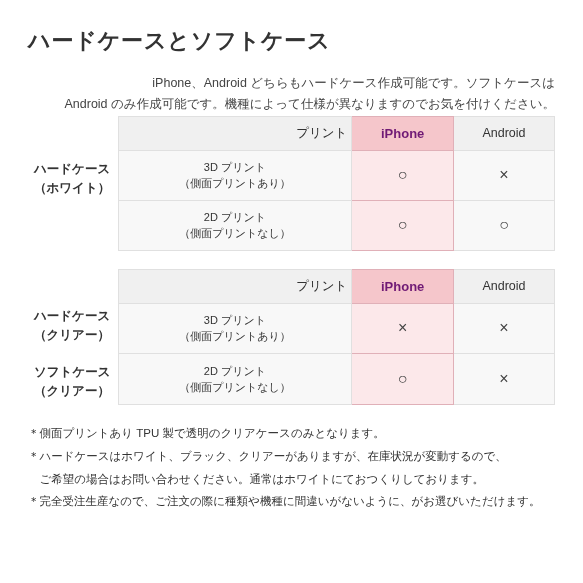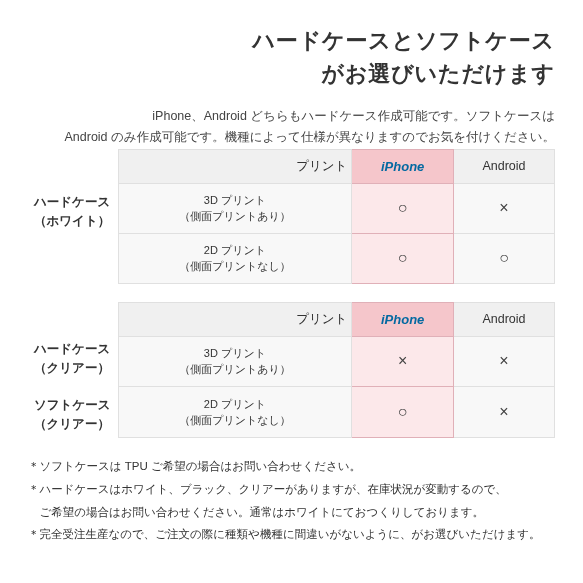--- a/index.html
+++ b/index.html
@@ -7,21 +7,21 @@
     body {
       background: #ffffff;
       font-family: 'Hiragino Kaku Gothic ProN', 'Meiryo', 'Yu Gothic', sans-serif;
       width: 583px;
       min-height: 583px;
       padding: 24px 28px;
       color: #333;
     }
 
     .main-title {
-      text-align: right;
+      text-align: left;
       font-size: 22px;
       font-weight: bold;
       line-height: 1.5;
       margin-bottom: 16px;
       letter-spacing: 0.04em;
     }
 
     .description {
       text-align: right;
       font-size: 12.5px;
@@ -56,23 +56,22 @@
       font-weight: normal;
       border: 1px solid #e0e0e0;
     }
 
     th.col-iphone {
       background: #f5c6cb;
       text-align: center;
       padding: 8px 4px;
       font-size: 13px;
       font-weight: bold;
-      color: #0369a1;
+      color: #701a75;
       border: 1px solid #e0b0b8;
-      font-style: italic;
     }
 
     th.col-android {
       background: #f0f0f0;
       text-align: center;
       padding: 8px 4px;
       font-size: 12.5px;
       font-weight: normal;
       border: 1px solid #e0e0e0;
       margin-top: 46px;
@@ -119,21 +118,20 @@
     .row-header-top {
       vertical-align: top;
       padding-top: 10px;
     }
   </style>
 </head>
 <body>
 
 <h1 class="main-title">
   <span>ハードケースとソフトケース</span><br>
-  <span>がお選びいただけます</span>
 </h1>
 
 <p class="description">
   iPhone、Android どちらもハードケース作成可能です。ソフトケースは<br>
   Android のみ作成可能です。機種によって仕様が異なりますのでお気を付けください。
 </p>
 
 <div class="table-section">
   <table>
     <thead>
@@ -184,17 +182,17 @@
       <tr>
         <td class="cell-print">2D プリント<br>（側面プリントなし）</td>
         <td class="cell-iphone">○</td>
         <td class="cell-android">×</td>
       </tr>
     </tbody>
   </table>
 </div>
 
 <div class="notes">
-  <p>＊ソフトケースは TPU ご希望の場合はお問い合わせください。</p>
+  <p>＊側面プリントあり TPU 製で透明のクリアケースのみとなります。</p>
   <p>＊ハードケースはホワイト、ブラック、クリアーがありますが、在庫状況が変動するので、</p>
   <p>　ご希望の場合はお問い合わせください。通常はホワイトにておつくりしております。</p>
   <p>＊完全受注生産なので、ご注文の際に種類や機種に間違いがないように、がお選びいただけます。</p>
 </div>
 
 </body></html>

